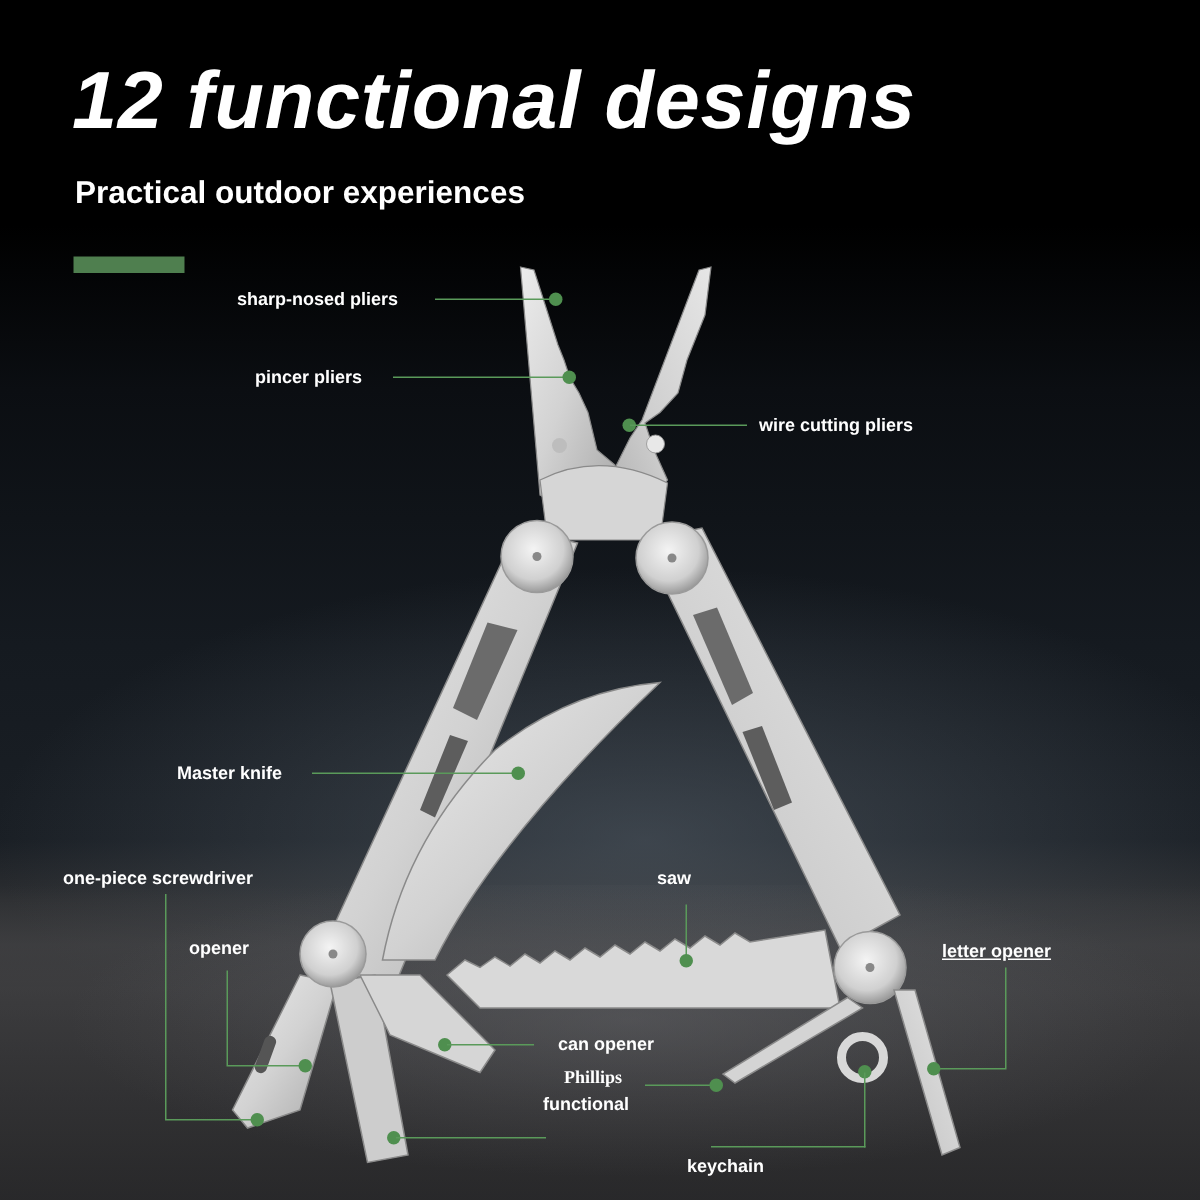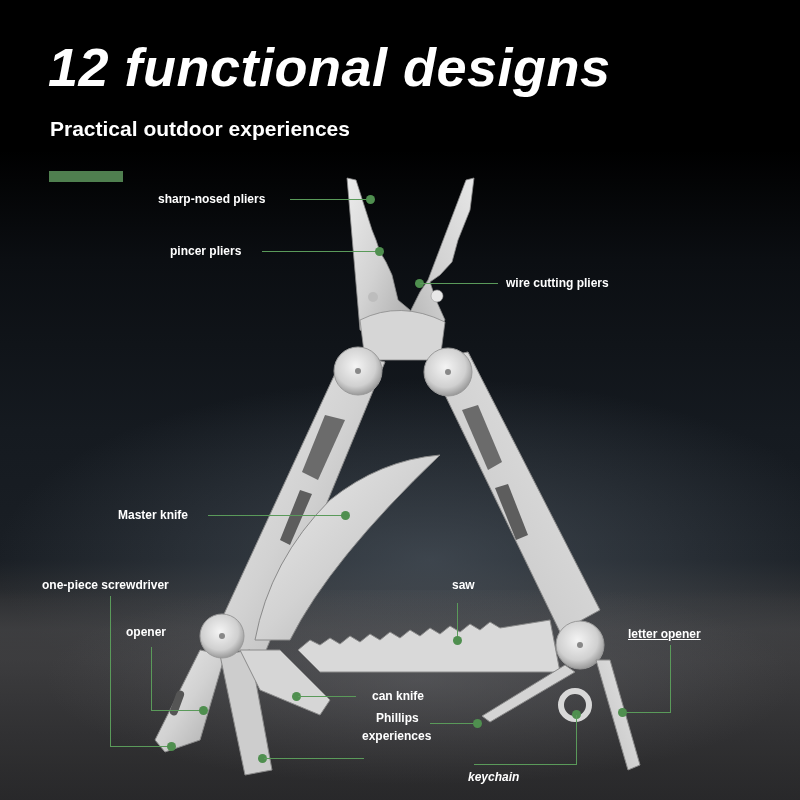--- a/index.html
+++ b/index.html
@@ -111,44 +111,44 @@
 
   <span class="label" style="left:118px;top:507px;">Master knife</span>
   <div class="line" style="left:208px;top:515px;width:138px;height:1px;background:#5a9a5a;"></div>
   <div class="dot" style="left:341px;top:511px;background:#4f8f4f;"></div>
 
   <span class="label" style="left:42px;top:577px;">one-piece screwdriver</span>
   <div class="line" style="left:110px;top:596px;width:1px;height:150px;background:#5a9a5a;"></div>
   <div class="line" style="left:110px;top:746px;width:60px;height:1px;background:#5a9a5a;"></div>
   <div class="dot" style="left:167px;top:742px;background:#4f8f4f;"></div>
 
-  <span class="label" style="left:452px;top:577px;">saw</span>
+  <span class="label" style="left:438px;top:577px;">saw</span>
   <div class="line" style="left:457px;top:603px;width:1px;height:36px;background:#5a9a5a;"></div>
   <div class="dot" style="left:453px;top:636px;background:#4f8f4f;"></div>
 
   <span class="label" style="left:126px;top:624px;">opener</span>
   <div class="line" style="left:151px;top:647px;width:1px;height:63px;background:#5a9a5a;"></div>
   <div class="line" style="left:151px;top:710px;width:50px;height:1px;background:#5a9a5a;"></div>
   <div class="dot" style="left:199px;top:706px;background:#4f8f4f;"></div>
 
   <span class="label" style="left:628px;top:626px;text-decoration:underline;">letter opener</span>
   <div class="line" style="left:670px;top:645px;width:1px;height:67px;background:#5a9a5a;"></div>
   <div class="line" style="left:625px;top:712px;width:46px;height:1px;background:#5a9a5a;"></div>
   <div class="dot" style="left:618px;top:708px;background:#4f8f4f;"></div>
 
   <div class="dot" style="left:292px;top:692px;background:#4f8f4f;"></div>
   <div class="line" style="left:298px;top:696px;width:58px;height:1px;background:#5a9a5a;"></div>
-  <span class="label" style="left:372px;top:688px;">can knife</span>
+  <span class="label" style="left:372px;top:688px;">can opener</span>
 
-  <span class="label" style="left:376px;top:710px;">Phillips</span>
-  <span class="label" style="left:362px;top:728px;">experiences</span>
+  <span class="label" style="left:376px;top:710px;font-family:Liberation Serif, serif;">Phillips</span>
+  <span class="label" style="left:362px;top:728px;">functional</span>
   <div class="line" style="left:430px;top:723px;width:46px;height:1px;background:#5a9a5a;"></div>
   <div class="dot" style="left:473px;top:719px;background:#4f8f4f;"></div>
 
   <div class="dot" style="left:258px;top:754px;background:#4f8f4f;"></div>
   <div class="line" style="left:264px;top:758px;width:100px;height:1px;background:#5a9a5a;"></div>
   <span class="label" style="left:337px;top:799px;">file</span>
 
   <div class="dot" style="left:572px;top:710px;background:#4f8f4f;"></div>
   <div class="line" style="left:576px;top:715px;width:1px;height:50px;background:#5a9a5a;"></div>
   <div class="line" style="left:474px;top:764px;width:103px;height:1px;background:#5a9a5a;"></div>
-  <span class="label" style="left:468px;top:769px;font-style:italic;">keychain</span>
+  <span class="label" style="left:458px;top:769px;">keychain</span>
 </div>
 
 </body></html>

